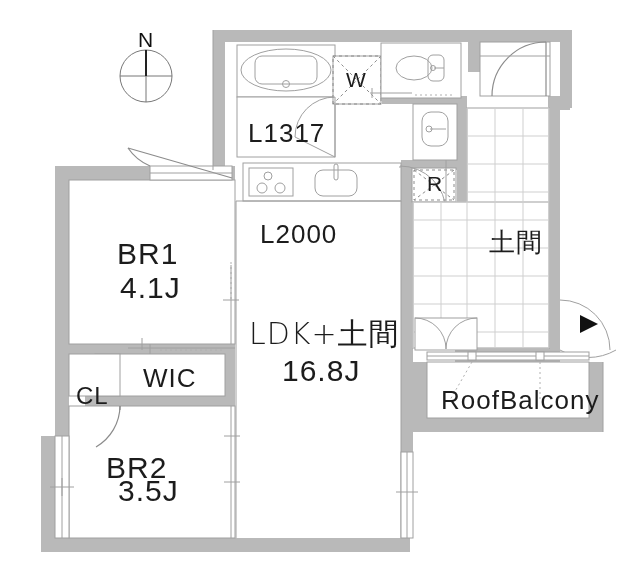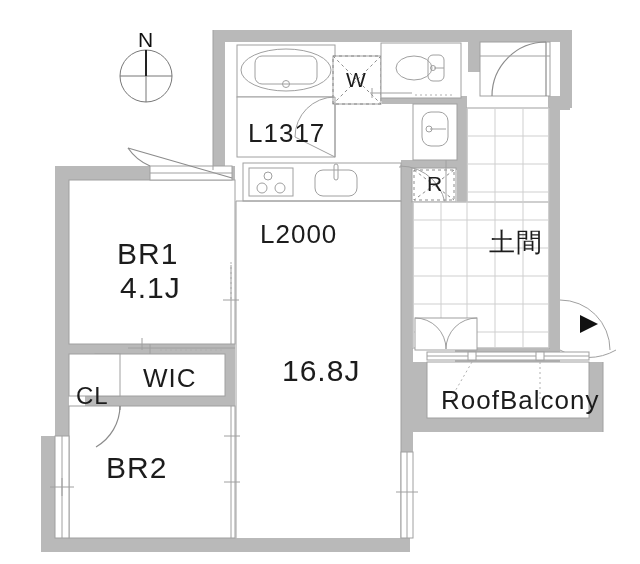--- a/index.html
+++ b/index.html
@@ -222,21 +222,23 @@
 
   <div class="lbl lbl-m" style="left:248px;top:118px;">L1317</div>
   <div class="lbl lbl-m" style="left:260px;top:203px;margin-top:16px;">L2000</div>
   <div class="lbl lbl-m" style="left:346px;top:68px;font-size:21px;">W</div>
   <div class="lbl lbl-m" style="left:427px;top:172px;font-size:21px;">R</div>
 
   <div class="lbl lbl-xl" style="left:117px;top:237px;">BR1</div>
   <div class="lbl lbl-xl" style="left:120px;top:271px;">4.1J</div>
 
   <div class="lbl lbl-xl" style="left:106px;top:440px;margin-top:11px;">BR2</div>
-
+  <div class="lbl lbl-xl" style="left:118px;top:474px;">3.5J</div>
+
+  <div class="lbl lbl-xl cjk" style="left:249px;top:314px;">LDK+土間</div>
   <div class="lbl lbl-xl" style="left:282px;top:354px;">16.8J</div>
 
   <div class="lbl lbl-m" style="left:143px;top:363px;">WIC</div>
   <div class="lbl lbl-s" style="left:76px;top:382px;">CL</div>
 
   <div class="lbl lbl-m cjk" style="left:489px;top:225px;">土間</div>
   <div class="lbl lbl-m" style="left:441px;top:385px;">RoofBalcony</div>
 
 </div>
 

